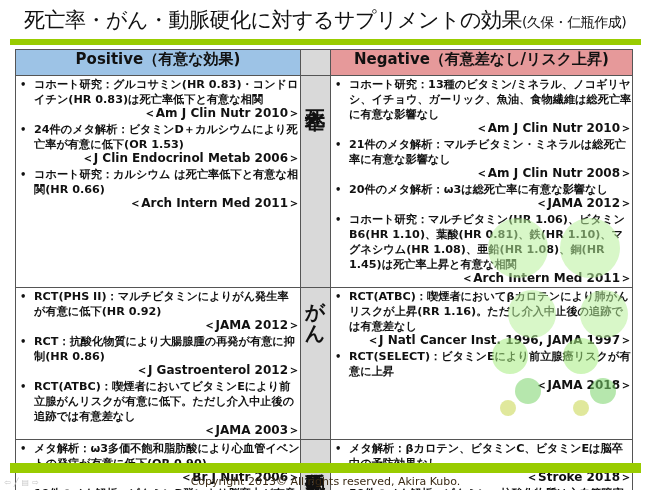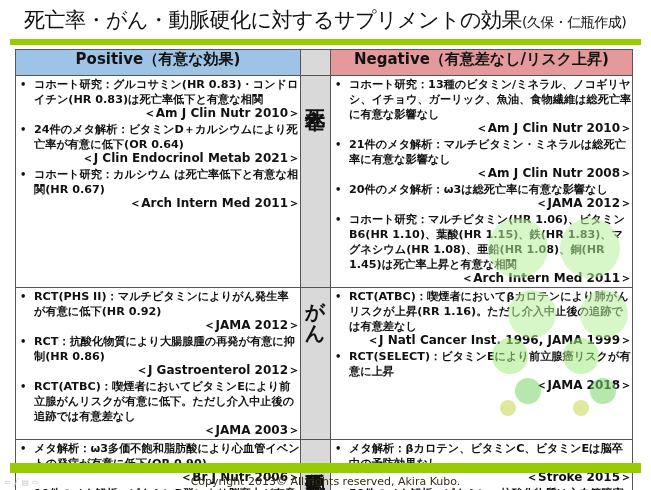--- a/index.html
+++ b/index.html
@@ -56,61 +56,61 @@
       <th class="pos">Positive（有意な効果)</th>
       <th class="mid"></th>
       <th class="neg">Negative（有意差なし/リスク上昇)</th>
     </tr>
   </thead>
   <tbody>
     <tr class="row1">
       <td class="cell">
         <ul>
           <li><span>コホート研究：グルコサミン(HR 0.83)・コンドロイチン(HR 0.83)は死亡率低下と有意な相関</span><span class="ref">＜Am J Clin Nutr 2010＞</span></li>
-          <li><span>24件のメタ解析：ビタミンD＋カルシウムにより死亡率が有意に低下(OR 0.64)</span><span class="ref">＜J Clin Endocrinol Metab 2021＞</span></li>
-          <li><span>コホート研究：カルシウム は死亡率低下と有意な相関(HR 0.67)</span><span class="ref">＜Arch Intern Med 2011＞</span></li>
+          <li><span>24件のメタ解析：ビタミンD＋カルシウムにより死亡率が有意に低下(OR 1.53)</span><span class="ref">＜J Clin Endocrinol Metab 2006＞</span></li>
+          <li><span>コホート研究：カルシウム は死亡率低下と有意な相関(HR 0.66)</span><span class="ref">＜Arch Intern Med 2011＞</span></li>
         </ul>
       </td>
       <td class="mid"><span style="writing-mode:vertical-rl;">死亡率</span></td>
       <td class="cell">
         <ul>
           <li><span>コホート研究：13種のビタミン/ミネラル、ノコギリヤシ、イチョウ、ガーリック、魚油、食物繊維は総死亡率に有意な影響なし</span><span class="ref">＜Am J Clin Nutr 2010＞</span></li>
           <li><span>21件のメタ解析：マルチビタミン・ミネラルは総死亡率に有意な影響なし</span><span class="ref">＜Am J Clin Nutr 2008＞</span></li>
           <li><span>20件のメタ解析：ω3は総死亡率に有意な影響なし</span><span class="ref">＜JAMA 2012＞</span></li>
-          <li><span>コホート研究：マルチビタミン(HR 1.06)、ビタミンB6(HR 1.10)、葉酸(HR 1.15)、鉄(HR 1.83)、マグネシウム(HR 1.08)、亜鉛(HR 1.08)、銅(HR 1.45)は死亡率上昇と有意な相関</span><span class="ref">＜Arch Intern Med 2011＞</span></li>
+          <li><span>コホート研究：マルチビタミン(HR 1.06)、ビタミンB6(HR 1.10)、葉酸(HR 0.81)、鉄(HR 1.10)、マグネシウム(HR 1.08)、亜鉛(HR 1.08)、銅(HR 1.45)は死亡率上昇と有意な相関</span><span class="ref">＜Arch Intern Med 2011＞</span></li>
         </ul>
       </td>
     </tr>
     <tr class="row2">
       <td class="cell">
         <ul>
           <li><span>RCT(PHS II)：マルチビタミンによりがん発生率が有意に低下(HR 0.92)</span><span class="ref">＜JAMA 2012＞</span></li>
           <li><span>RCT：抗酸化物質により大腸腺腫の再発が有意に抑制(HR 0.86)</span><span class="ref">＜J Gastroenterol 2012＞</span></li>
           <li><span>RCT(ATBC)：喫煙者においてビタミンEにより前立腺がんリスクが有意に低下。ただし介入中止後の追跡では有意差なし</span><span class="ref">＜JAMA 2003＞</span></li>
         </ul>
       </td>
       <td class="mid"><span style="writing-mode:vertical-rl;">がん</span></td>
       <td class="cell">
         <ul>
-          <li><span>RCT(ATBC)：喫煙者においてβカロテンにより肺がんリスクが上昇(RR 1.16)。ただし介入中止後の追跡では有意差なし</span><span class="ref">＜J Natl Cancer Inst. 1996, JAMA 1999＞</span></li>
+          <li><span>RCT(ATBC)：喫煙者においてβカロテンにより肺がんリスクが上昇(RR 1.16)。ただし介入中止後の追跡では有意差なし</span><span class="ref">＜J Natl Cancer Inst. 1996, JAMA 1997＞</span></li>
           <li><span>RCT(SELECT)：ビタミンEにより前立腺癌リスクが有意に上昇</span><span class="ref">＜JAMA 2018＞</span></li>
         </ul>
       </td>
     </tr>
     <tr class="row3">
       <td class="cell">
         <ul>
           <li><span>メタ解析：ω3多価不飽和脂肪酸により心血管イベントの発症が有意に低下(OR 0.90)</span><span class="ref">＜Br J Nutr 2006＞</span></li>
           <li><span>19件のメタ解析：ビタミンB群により脳卒中が有意に低下(RR 0.88)</span></li>
         </ul>
       </td>
       <td class="mid"><span style="writing-mode:vertical-rl;">動脈硬化</span></td>
       <td class="cell">
         <ul>
-          <li><span>メタ解析：βカロテン、ビタミンC、ビタミンEは脳卒中の予防効果なし</span><span class="ref">＜Stroke 2015＞</span></li>
+          <li><span>メタ解析：βカロテン、ビタミンC、ビタミンEは脳卒中の予防効果なし</span><span class="ref">＜Stroke 2018＞</span></li>
           <li><span>50件のメタ解析：ビタミン・抗酸化物質は心血管障害の一次/二次予防効果なし</span></li>
         </ul>
       </td>
     </tr>
   </tbody>
 </table>
 
 <div class="circle" style="left:488px;top:218px;width:60px;height:60px;background:#b8f09a;"></div>
 <div class="circle" style="left:560px;top:218px;width:60px;height:60px;background:#b8f09a;"></div>
 <div class="circle" style="left:508px;top:290px;width:48px;height:48px;background:#b8f09a;"></div>

